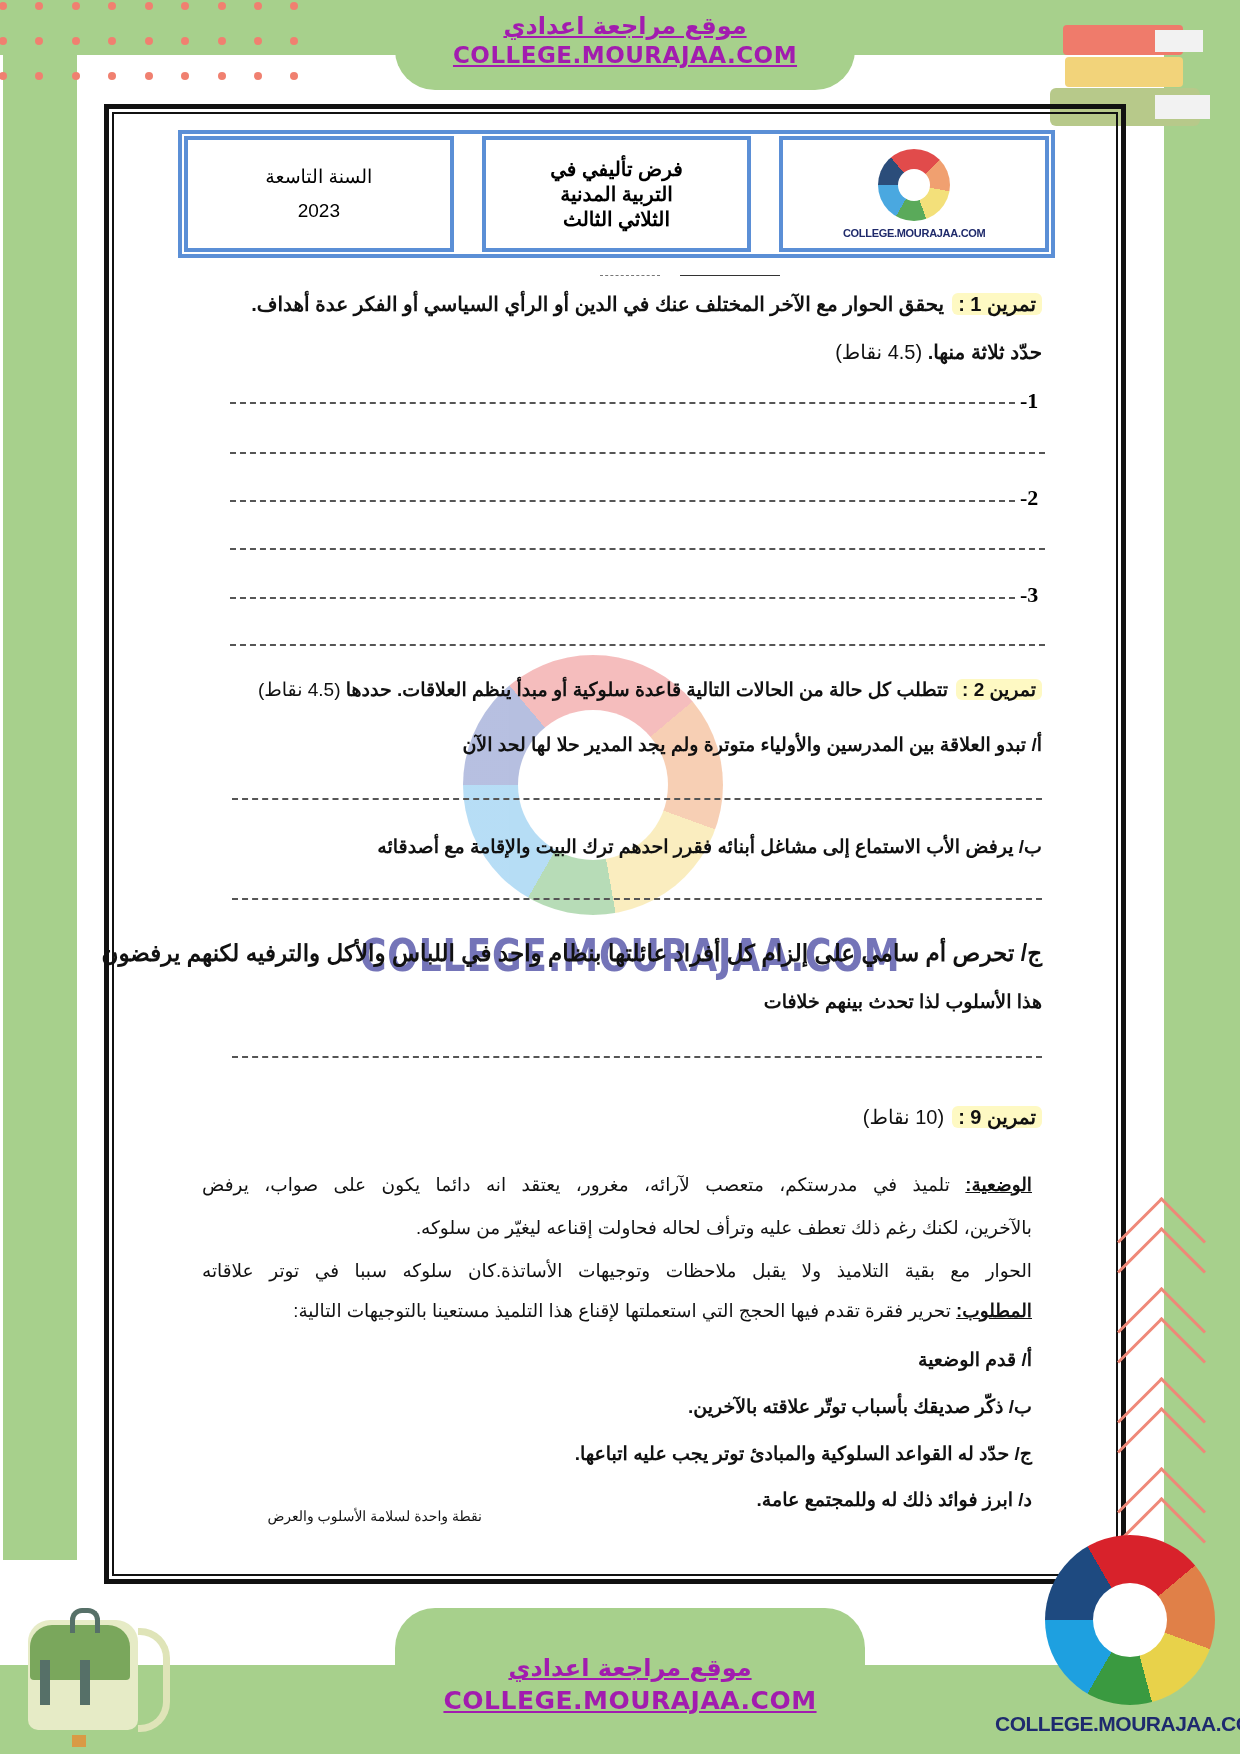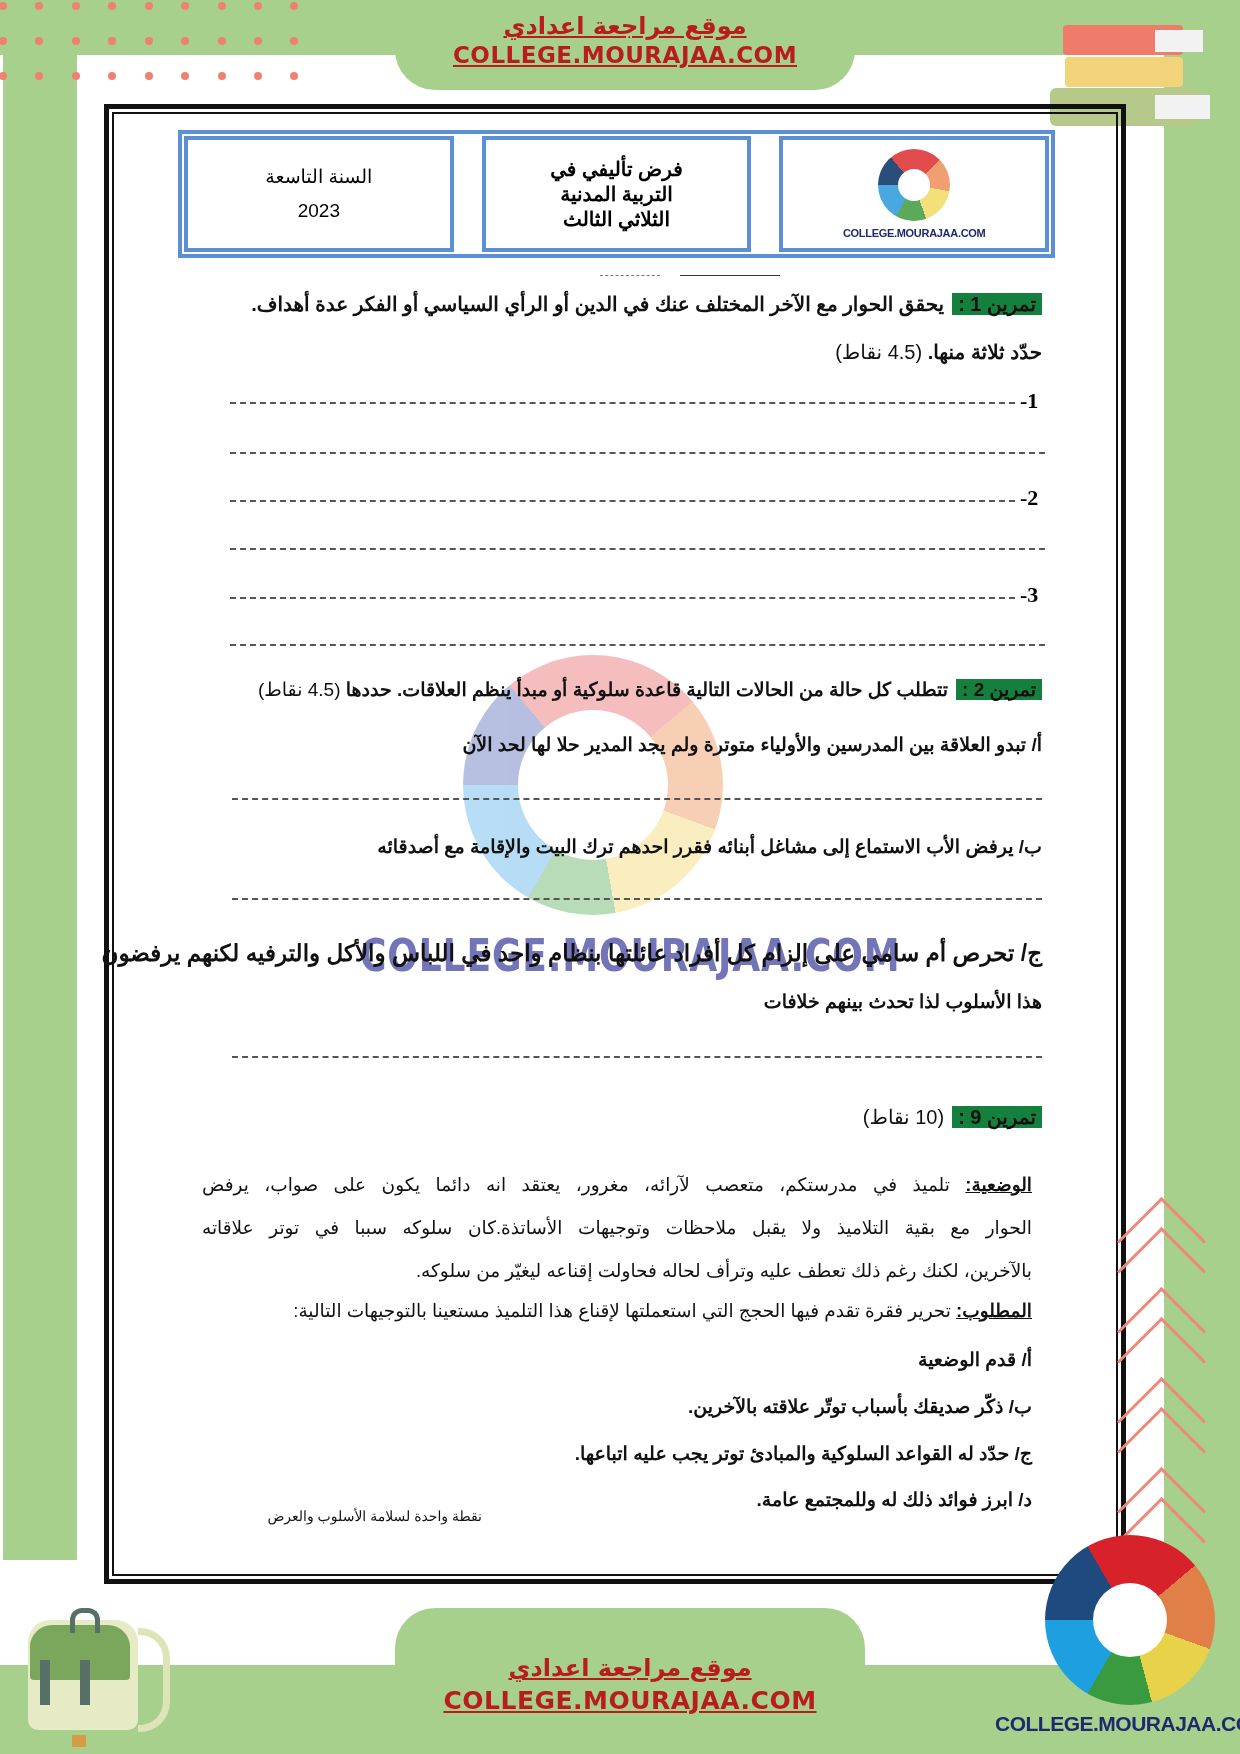--- a/index.html
+++ b/index.html
@@ -10,42 +10,42 @@
   }
   .abs { position: absolute; }
   
   .green { background: #a7d08c; }
   #top-band { left: 0; top: 0; width: 1240px; height: 55px; }
   #left-strip { left: 3px; top: 0; width: 74px; height: 1560px; }
   #right-strip { left: 1164px; top: 0; width: 76px; height: 1754px; }
   #bottom-band { left: 0; top: 1665px; width: 1240px; height: 89px; }
   #top-tab { left: 395px; top: 0; width: 460px; height: 90px; border-radius: 0 0 40px 40px; }
   #bottom-tab { left: 395px; top: 1608px; width: 470px; height: 146px; border-radius: 40px 40px 0 0; }
-  .banner-text { color: #b91c1c; text-align: center; width: 100%; font-weight: bold; }
+  .banner-text { color: #a21caf; text-align: center; width: 100%; font-weight: bold; }
   .banner-ar { font-size: 24px; text-decoration: underline; direction: rtl; }
   .banner-en { font-size: 23px; text-decoration: underline; letter-spacing: 0.5px; }
   
   .dot { width: 8px; height: 8px; border-radius: 50%; background: #f08070; position: absolute; }
   
   #frame-outer { left: 104px; top: 104px; width: 1022px; height: 1480px; border: 5px solid #111; box-sizing: border-box; }
   #frame-inner { left: 112px; top: 112px; width: 1006px; height: 1464px; border: 2px solid #111; box-sizing: border-box; }
   
   #header-table { left: 178px; top: 130px; width: 877px; height: 128px; border: 4px solid #5b8fd6; box-sizing: border-box; display: flex; background: #fff; gap: 24px; }
   .hcell { flex: 1; border: 4px solid #5b8fd6; margin: 2px; display: flex; flex-direction: column; align-items: center; justify-content: center; text-align: center; direction: rtl; }
   .hcell-title { font-family: "Liberation Sans", sans-serif; font-weight: bold; font-size: 20px; line-height: 25px; color: #000; }
   .hcell-grade { font-family: "Liberation Sans", sans-serif; font-size: 19px; line-height: 34px; }
   .logo-ring { width: 72px; height: 72px; border-radius: 50%;
     background: conic-gradient(#e14b4b 0 45deg, #f0a070 45deg 100deg, #f3e07a 100deg 160deg, #5aaa5a 160deg 210deg, #4aa8e0 210deg 270deg, #2b4d7a 270deg 320deg, #e14b4b 320deg 360deg);
     position: relative; }
   .logo-ring::after { content: ""; position: absolute; left: 20px; top: 20px; width: 32px; height: 32px; border-radius: 50%; background: #fff; }
   .logo-text { font-family: "Liberation Sans", sans-serif; font-weight: bold; font-size: 11px; color: #1f2a6b; margin-top: 6px; letter-spacing: -0.3px; }
   
   .rtl { direction: rtl; text-align: right; font-family: "Liberation Sans", sans-serif; color: #111; }
   .bold { font-weight: bold; }
-  .ex-label { background: #15803d; padding: 0 6px; margin-left: 8px; font-weight: bold; }
+  .ex-label { background: #fef9c3; padding: 0 6px; margin-left: 8px; font-weight: bold; border-radius: 6px; }
   .line { position: absolute; border-top: 2px dashed #555; height: 0; }
   .num { position: absolute; font-family: "Liberation Serif", serif; font-weight: bold; font-size: 22px; }
   .watermark { position: absolute; font-family: "DejaVu Sans", sans-serif; font-weight: bold; color: rgba(70,70,160,0.75); font-size: 44px; letter-spacing: 1px; transform: scaleX(0.82); transform-origin: left; }
   .wm-ring { position: absolute; border-radius: 50%; opacity: 0.55;
     background: conic-gradient(#e88 0 50deg, #f2a878 50deg 110deg, #f6e08c 110deg 170deg, #7dc07d 170deg 210deg, #7cc2ee 210deg 270deg, #7c8cc8 270deg 320deg, #e88 320deg 360deg); }
   .wm-ring::after { content: ""; position: absolute; border-radius: 50%; background: #fff; left: 55px; top: 55px; right: 55px; bottom: 55px; }
   .ul { text-decoration: underline; font-weight: bold; }
   .chev { position: absolute; width: 60px; height: 60px; border: 3px solid #ef8878; border-right: none; border-bottom: none; transform: rotate(45deg); }
 </style>
 </head>
@@ -152,22 +152,22 @@
 <div class="watermark" style="left:360px;top:930px;">COLLEGE.MOURAJAA.COM</div>
 <div class="abs rtl bold" style="right:198px;top:940px;width:830px;font-size:23px;white-space:nowrap;">ج/ تحرص أم سامي على إلزام كل أفراد عائلتها بنظام واحد في اللباس والأكل والترفيه لكنهم يرفضون</div>
 <div class="abs rtl bold" style="right:198px;top:990px;width:830px;font-size:19px;">هذا الأسلوب لذا تحدث بينهم خلافات</div>
 <div class="line" style="left:232px;top:1056px;width:810px;"></div>
 
 <div class="abs rtl" style="right:198px;top:1105px;width:400px;font-size:20px;">
   <span class="ex-label">تمرين 9 :</span><span>(10 نقاط)</span>
 </div>
 <div class="abs rtl" style="right:208px;top:1163px;width:830px;font-size:18.5px;line-height:43px;">
   <div style="text-align:justify;text-align-last:justify;"><span class="ul">الوضعية:</span> <span>تلميذ في مدرستكم، متعصب لآرائه، مغرور، يعتقد انه دائما يكون على صواب، يرفض</span></div>
+  <div>بالآخرين، لكنك رغم ذلك تعطف عليه وترأف لحاله فحاولت إقناعه ليغيّر من سلوكه.</div>
   <div style="text-align:justify;text-align-last:justify;">الحوار مع بقية التلاميذ ولا يقبل ملاحظات وتوجيهات الأساتذة.كان سلوكه سببا في توتر علاقاته</div>
-  <div>بالآخرين، لكنك رغم ذلك تعطف عليه وترأف لحاله فحاولت إقناعه ليغيّر من سلوكه.</div>
 </div>
 <div class="abs rtl" style="right:208px;top:1300px;width:830px;font-size:18.5px;">
   <span class="ul">المطلوب:</span> <span>تحرير فقرة تقدم فيها الحجج التي استعملتها لإقناع هذا التلميذ مستعينا بالتوجيهات التالية:</span>
 </div>
 <div class="abs rtl bold" style="right:208px;top:1348px;width:830px;font-size:19px;">أ/ قدم الوضعية</div>
 <div class="abs rtl bold" style="right:208px;top:1395px;width:830px;font-size:19px;">ب/ ذكّر صديقك بأسباب توتّر علاقته بالآخرين.</div>
 <div class="abs rtl bold" style="right:208px;top:1442px;width:830px;font-size:19px;">ج/ حدّد له القواعد السلوكية والمبادئ توتر يجب عليه اتباعها.</div>
 <div class="abs rtl bold" style="right:208px;top:1488px;width:830px;font-size:19px;">د/ ابرز فوائد ذلك له وللمجتمع عامة.</div>
 <div class="abs rtl" style="left:222px;top:1508px;width:260px;font-size:14px;">نقطة واحدة لسلامة الأسلوب والعرض</div>
 

